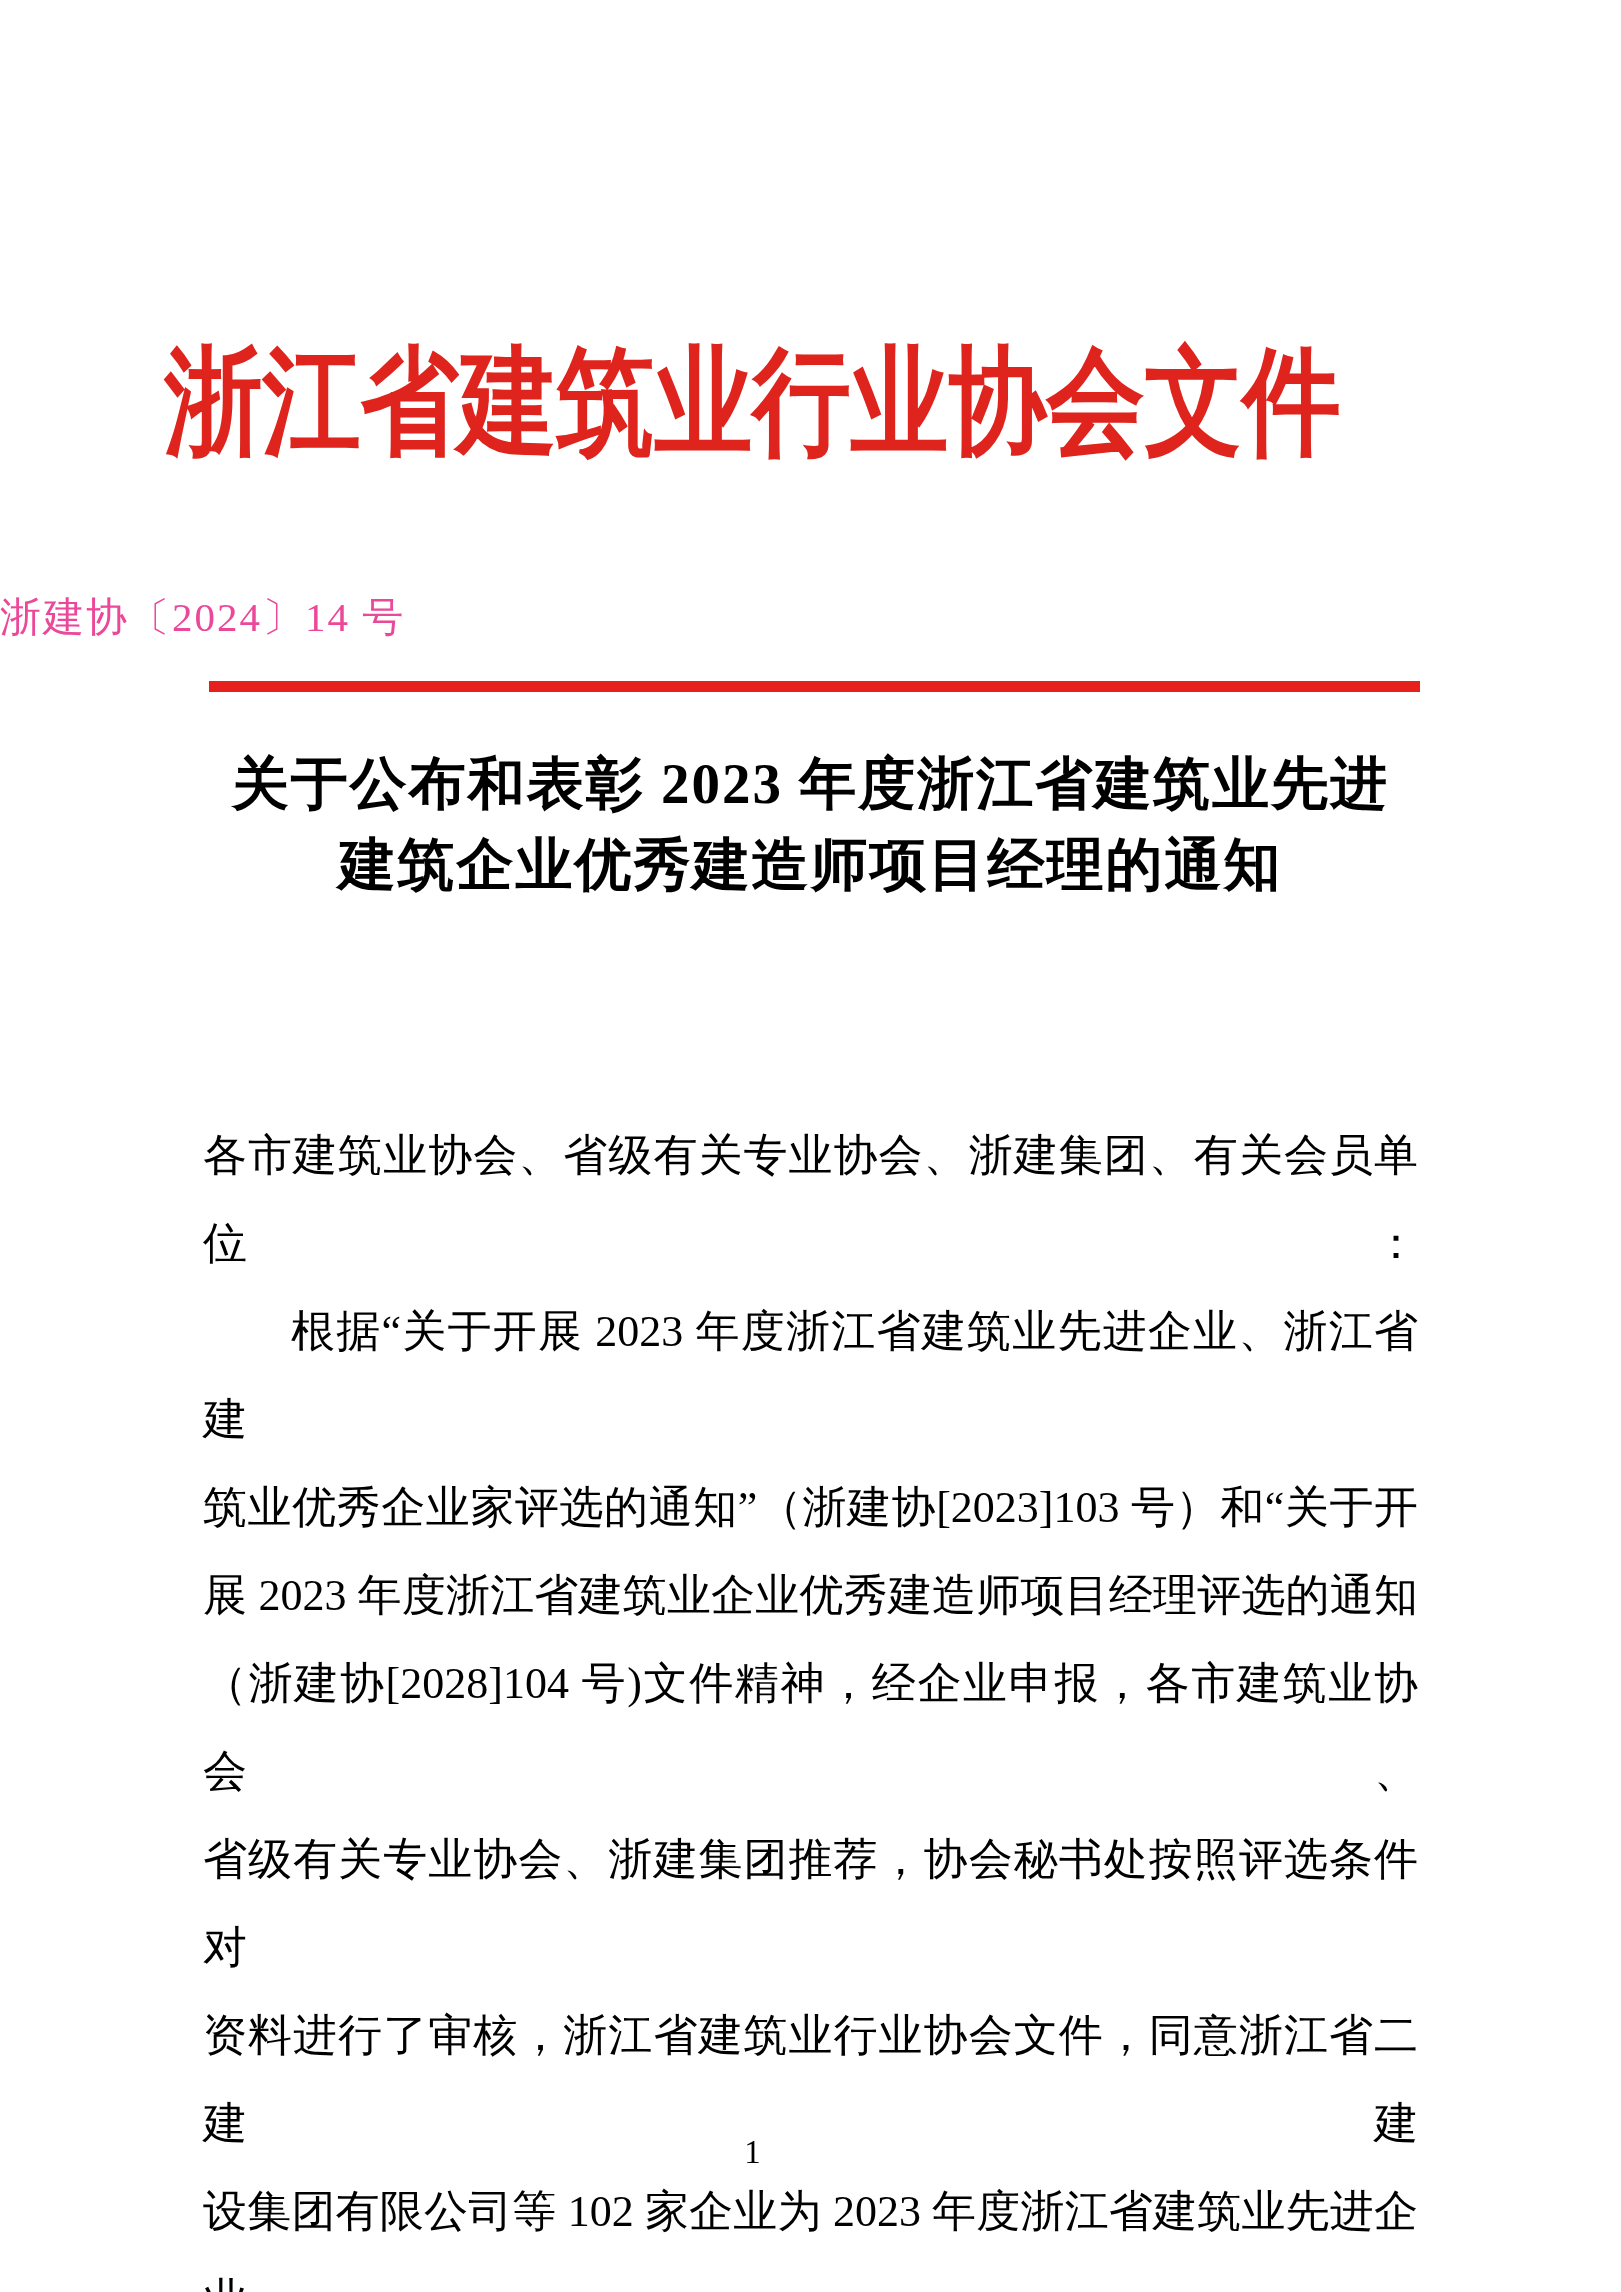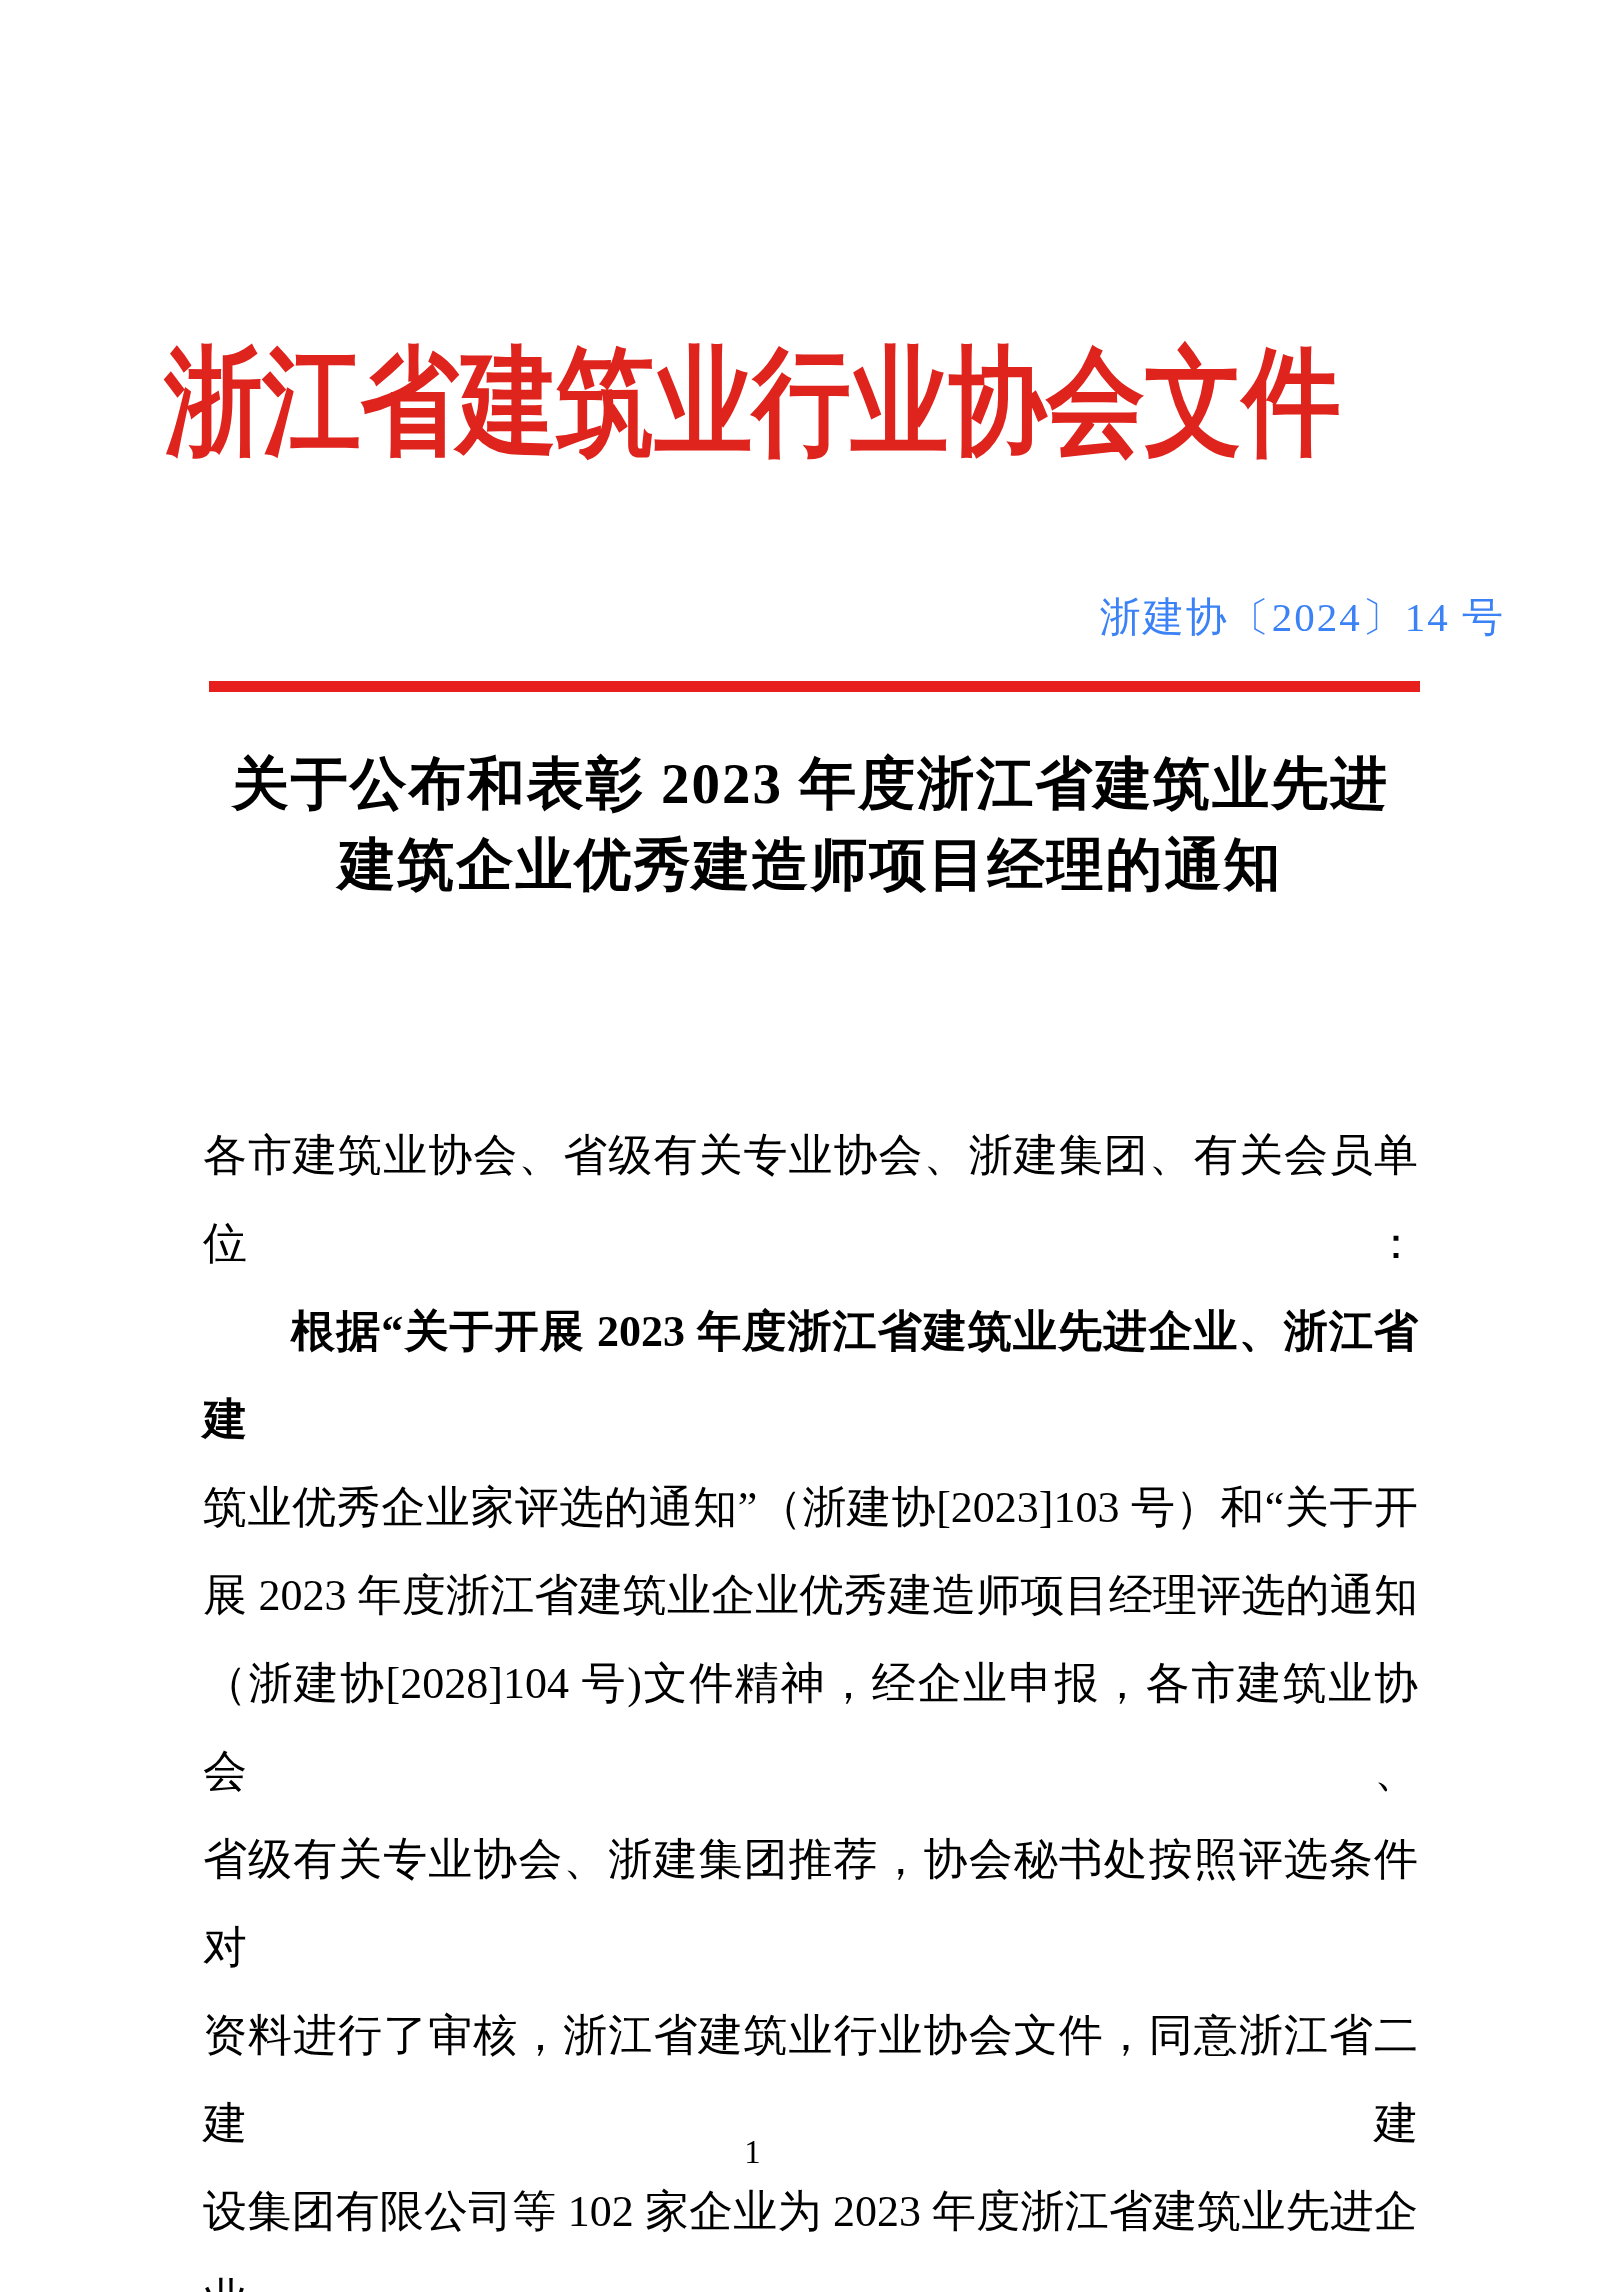--- a/index.html
+++ b/index.html
@@ -34,24 +34,24 @@
     transform-origin: 50% 50%;
     letter-spacing: 0px;
   }
   
   .doc-number {
     position: absolute;
     top: 586px;
     left: 0;
     width: 100%;
     line-height: 63px;
-    text-align: right;
+    text-align: left;
     font-size: 41px;
     font-weight: 400;
-    color: #3b82f6;
+    color: #ec4899;
     letter-spacing: 2px;
   }
   
   .red-line {
     position: absolute;
     top: 681px;
     left: 209px;
     width: 1211px;
     height: 10.8px;
     background: #e8201d;
@@ -82,21 +82,20 @@
     color: #000000;
   }
   .body-line {
     line-height: 88px;
     text-align: justify;
     text-align-last: justify;
     white-space: normal;
   }
   .body-line.para-first {
     text-indent: 88px;
-    font-weight: bold;
   }
   
   .page-number {
     position: absolute;
     top: 2129px;
     left: 0;
     width: 100%;
     line-height: 47px;
     text-align: center;
     font-size: 33px;

